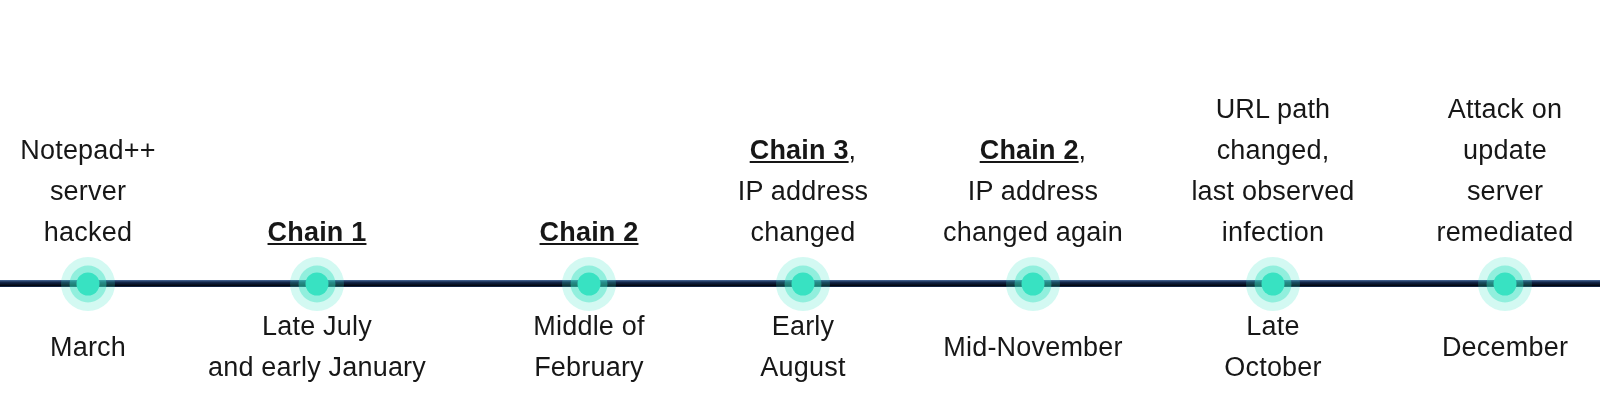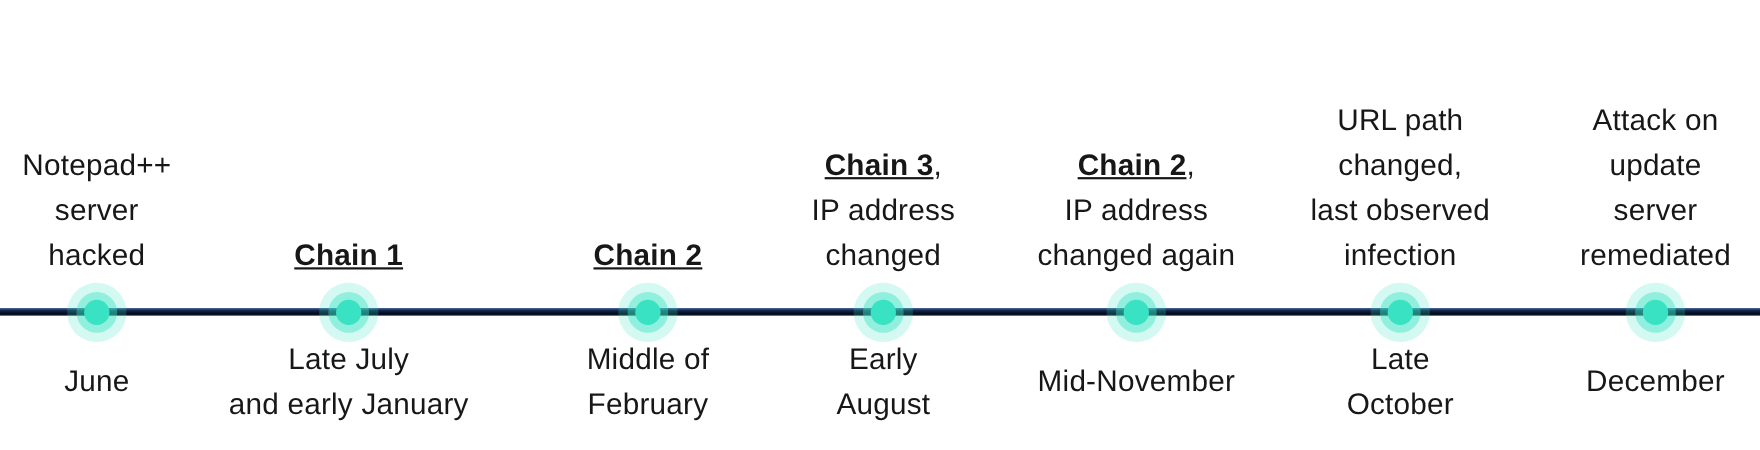--- a/index.html
+++ b/index.html
@@ -97,21 +97,21 @@
 
   <div class="node" style="--x: 88px">
     <div class="label top"><b></b><span>Notepad++
 server
 hacked</span></div>
     <div class="dot">
       <span class="ring outer"></span>
       <span class="ring mid"></span>
       <span class="core"></span>
     </div>
-    <div class="label bottom">June</div>
+    <div class="label bottom">March</div>
   </div>
 
   <div class="node" style="--x: 317px">
     <div class="label top"><b>Chain 1</b><span></span></div>
     <div class="dot">
       <span class="ring outer"></span>
       <span class="ring mid"></span>
       <span class="core"></span>
     </div>
     <div class="label bottom">Late July

